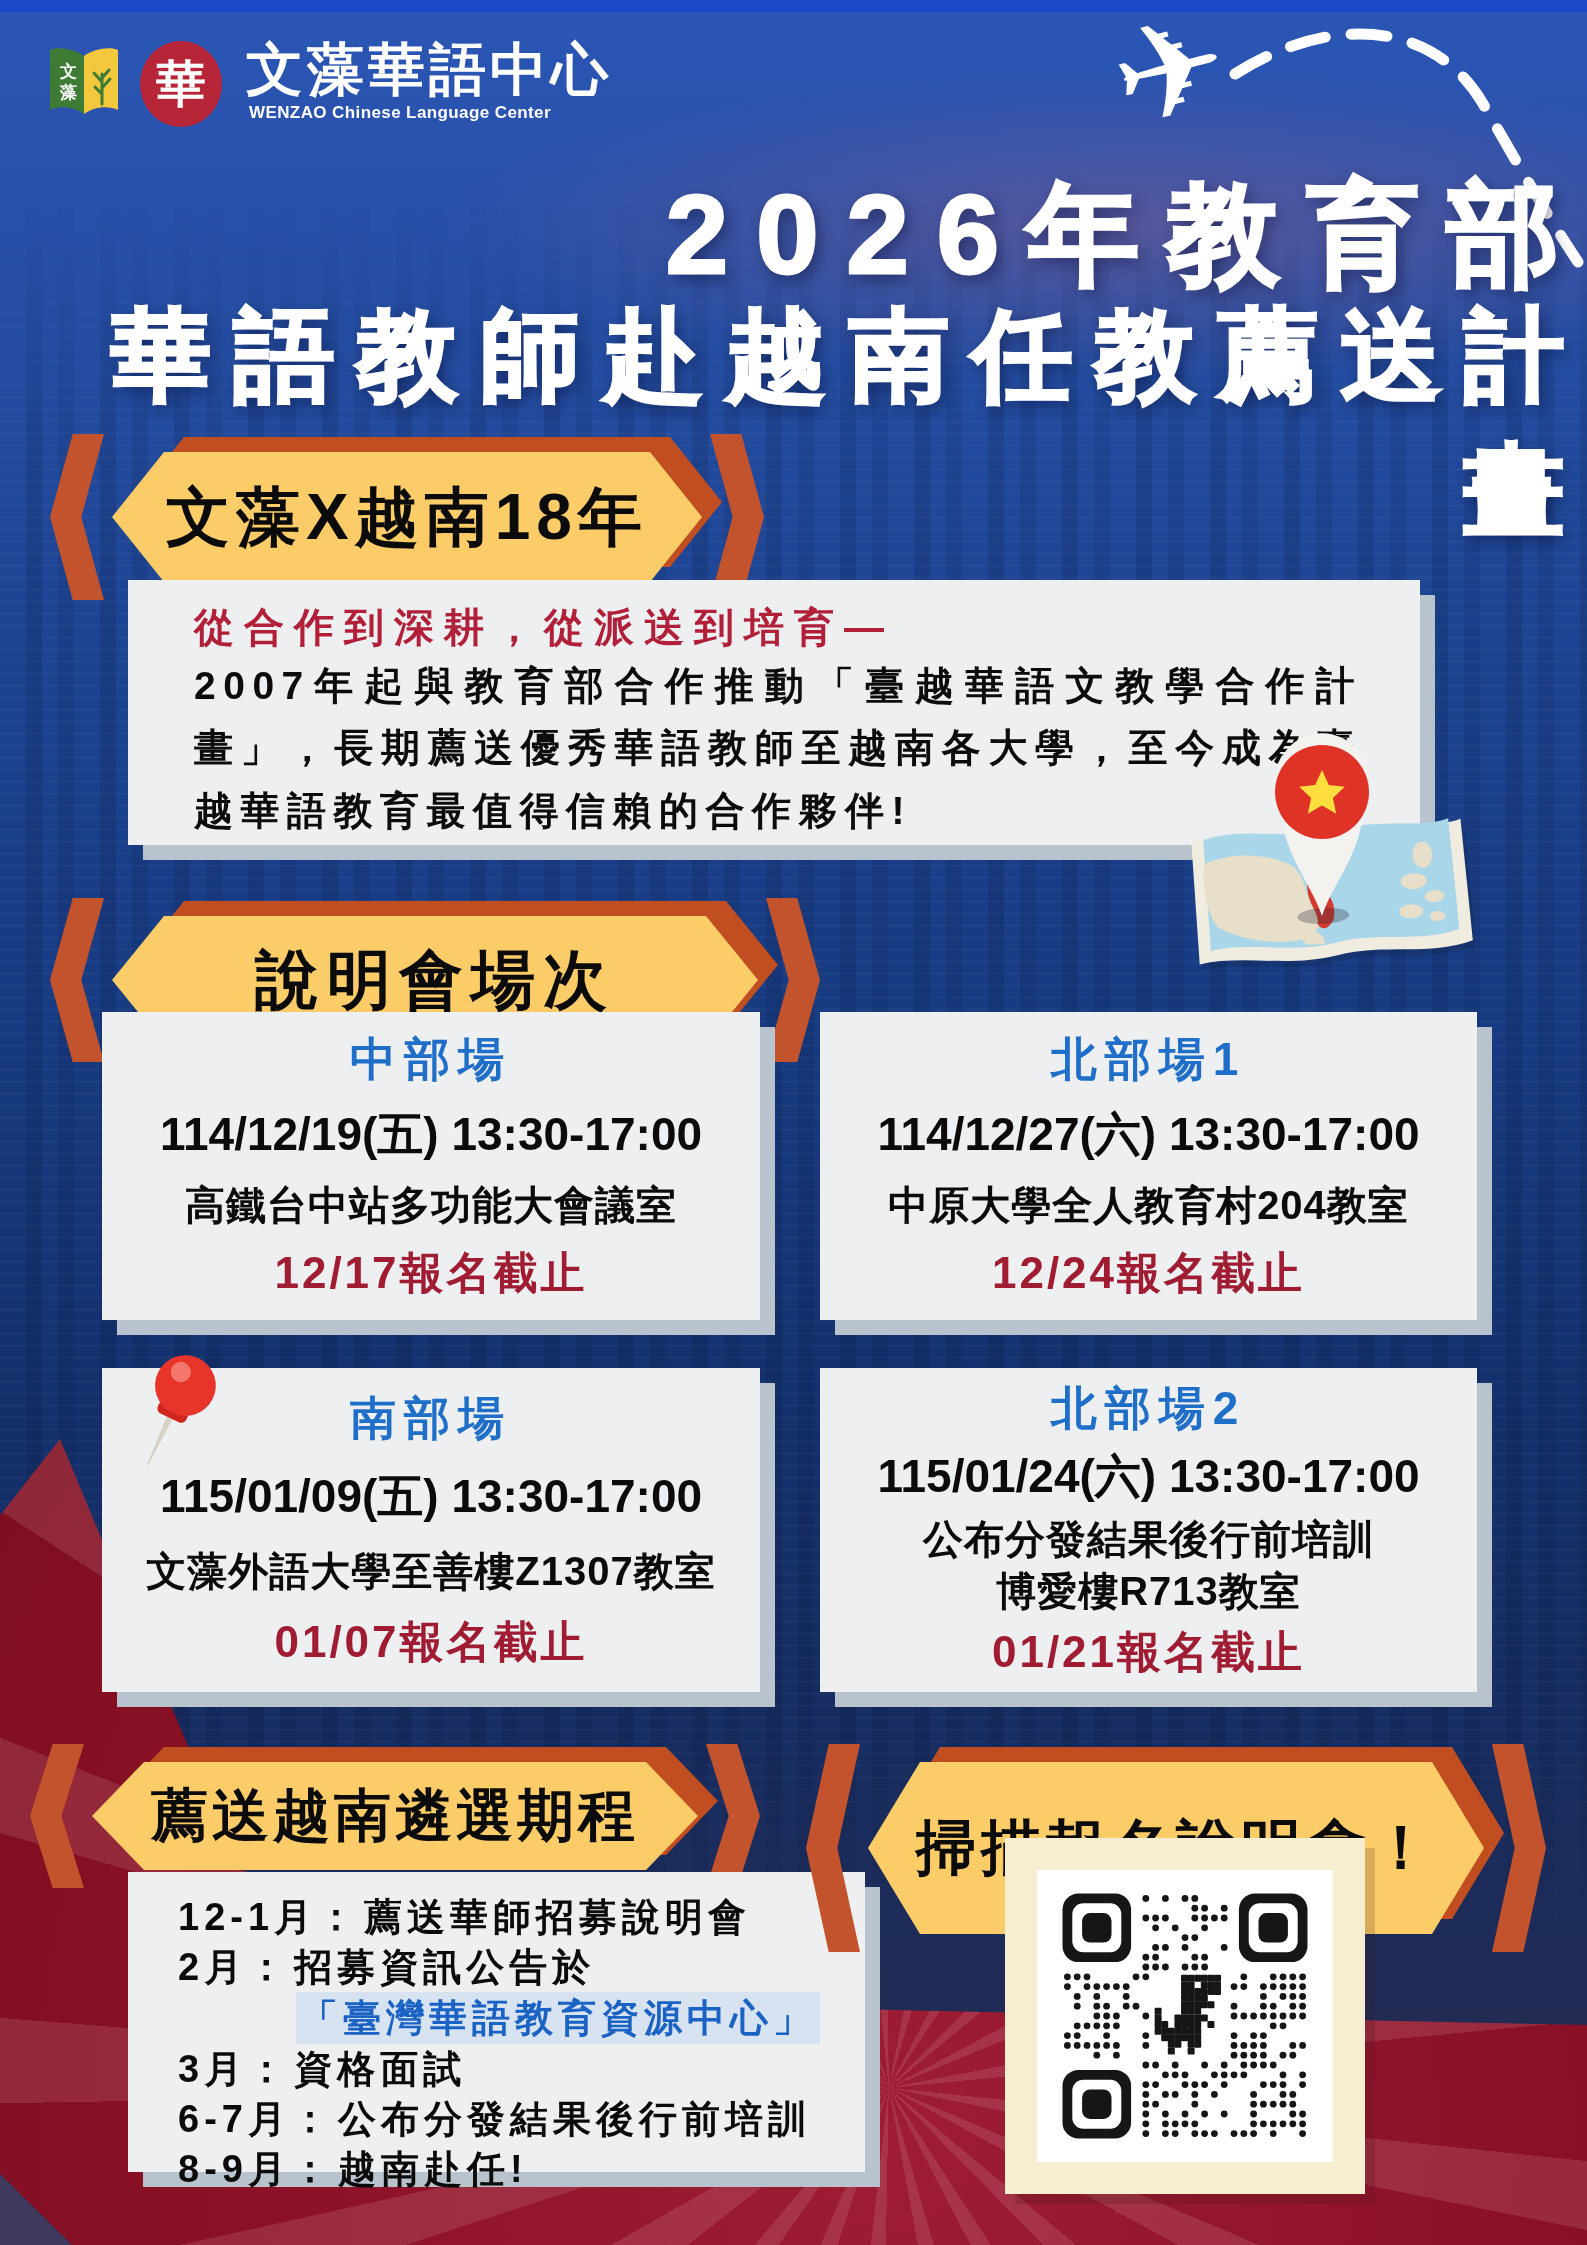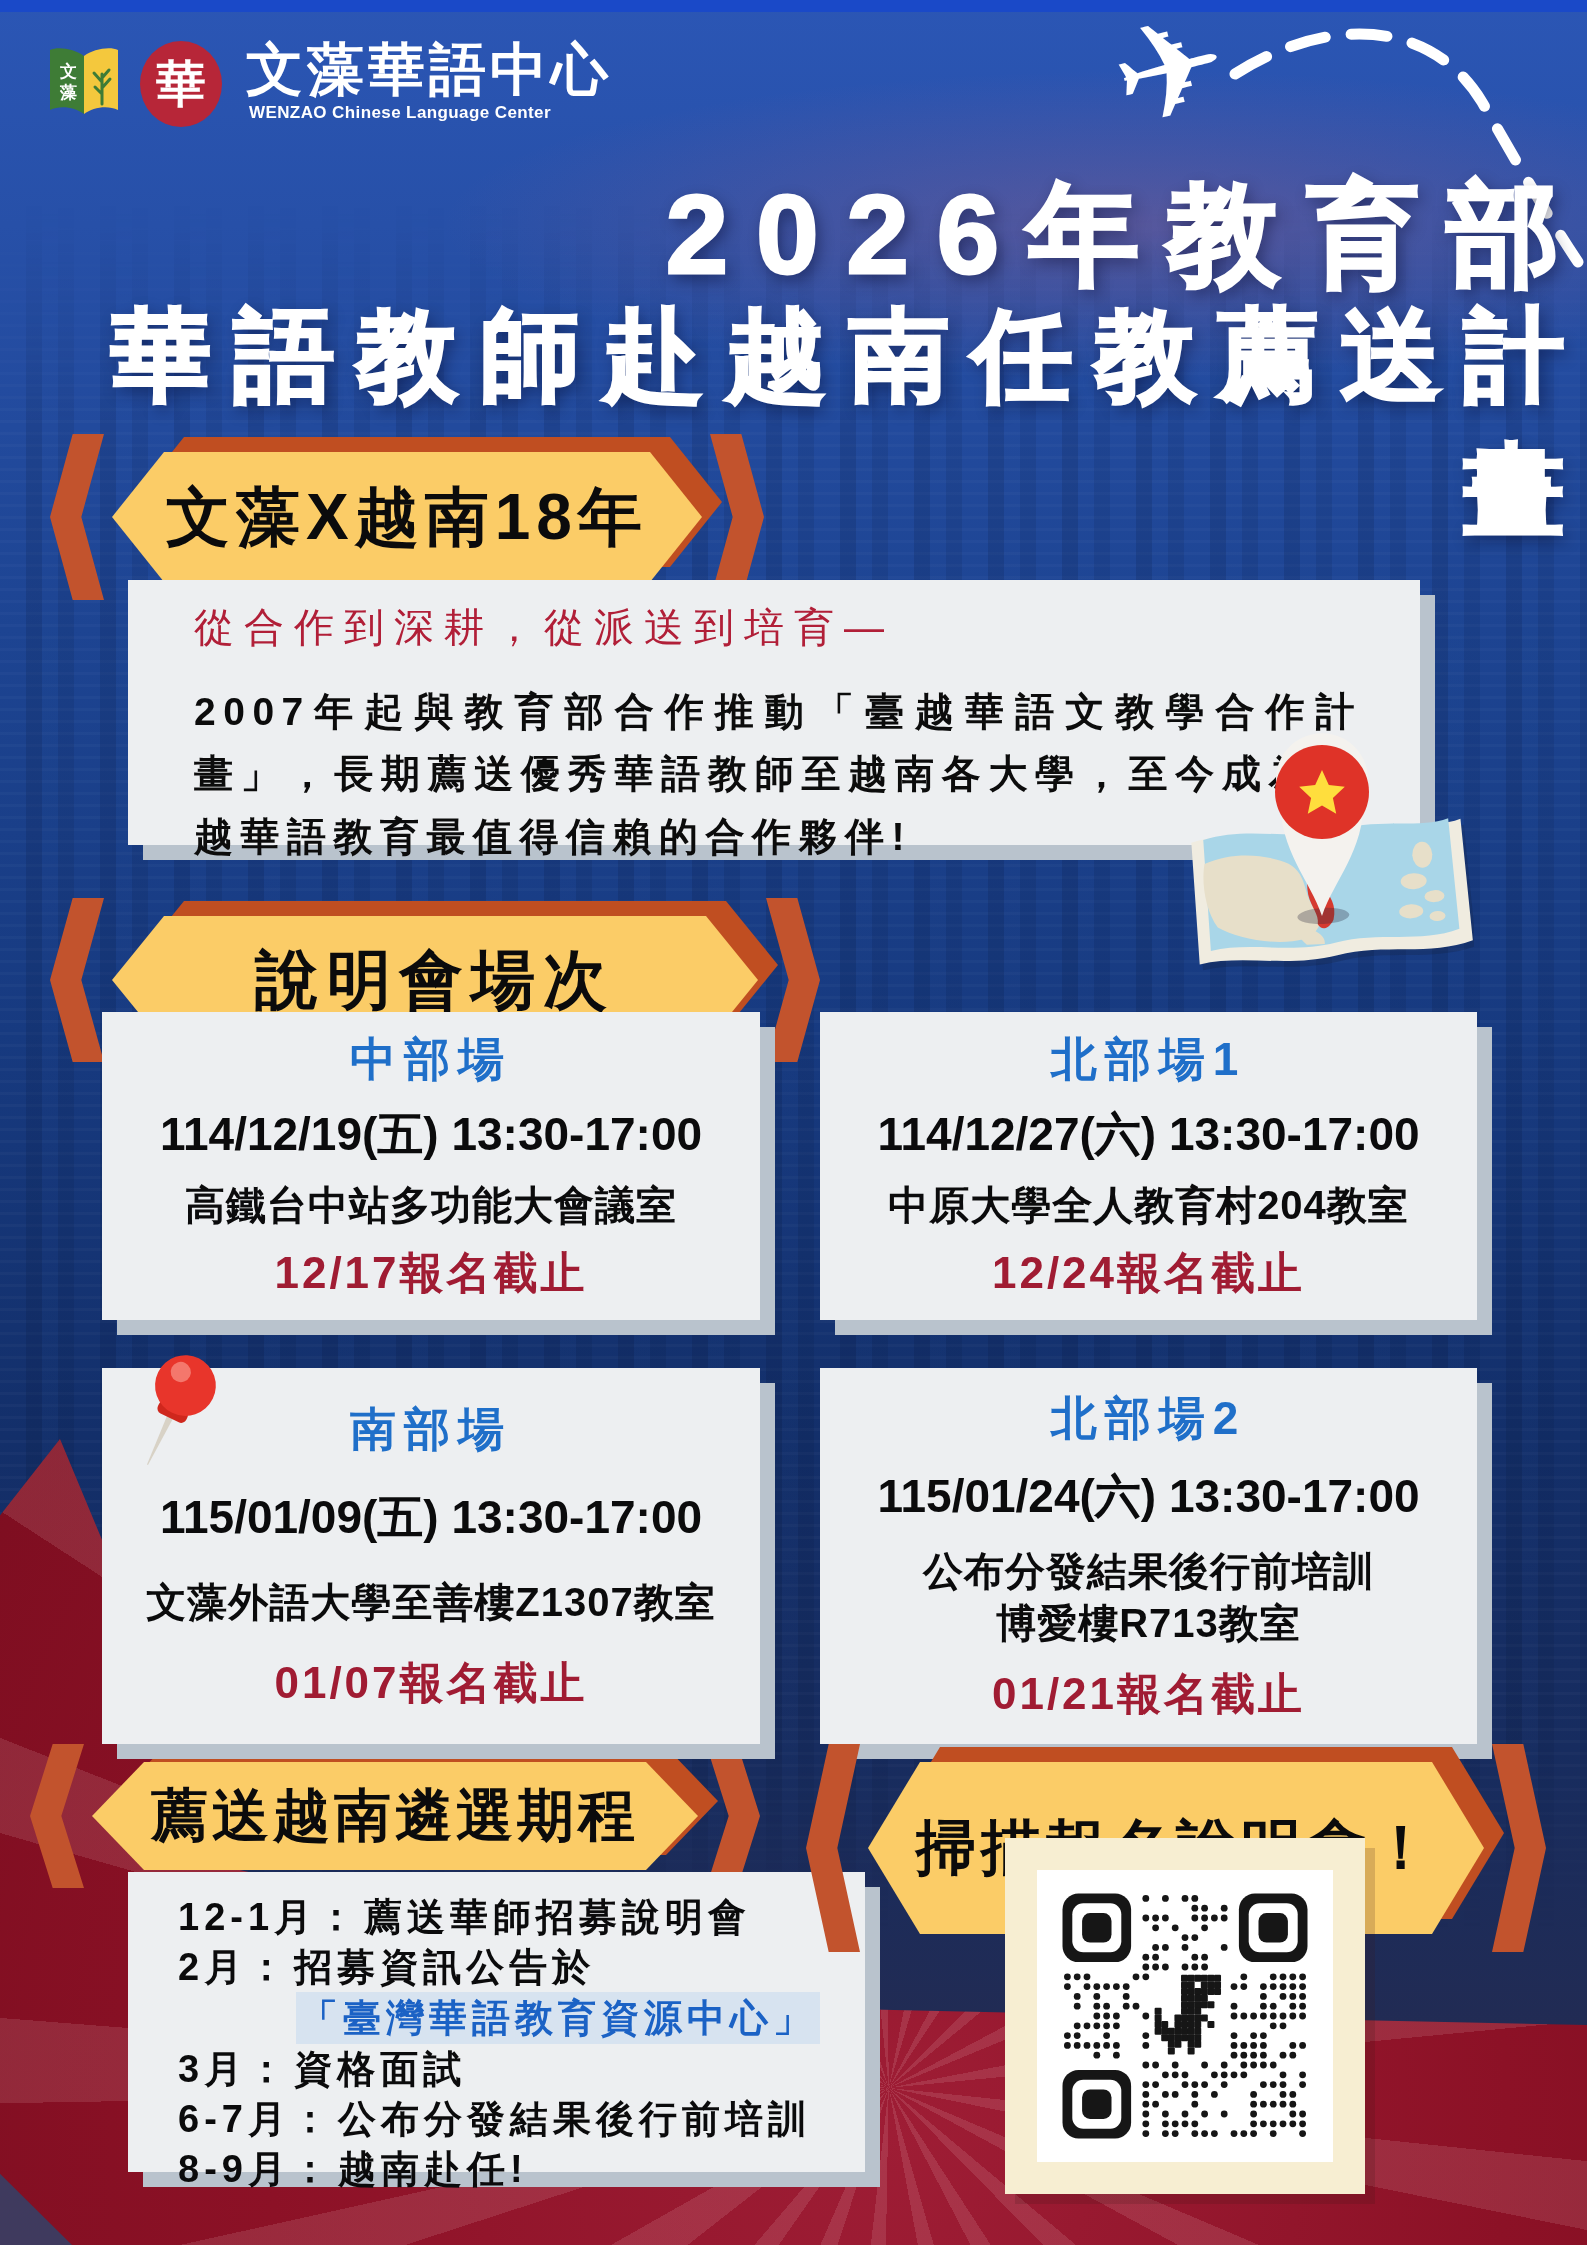--- a/index.html
+++ b/index.html
@@ -57,28 +57,28 @@
   .banner-sessions{left:112px;top:916px;width:646px;height:128px;font-size:64px}
   .banner-sessions .face{letter-spacing:8px}
   .banner-schedule{left:92px;top:1762px;width:606px;height:108px;font-size:57px}
   .banner-schedule .face{letter-spacing:4px}
   .banner-qr{left:868px;top:1762px;width:616px;height:172px;font-size:60px;z-index:2}
   .banner-qr .face{letter-spacing:5px}
 
   
   .box{position:absolute;background:#EDEFF1;box-shadow:15px 15px 0 #B9C3CD}
   .intro-box{left:128px;top:580px;width:1292px;height:265px;padding:20px 58px 0 66px}
-  .intro-highlight{color:#B11F38;font-size:40px;font-weight:400;letter-spacing:10px;margin-bottom:26px}
+  .intro-highlight{color:#B11F38;font-size:40px;font-weight:700;letter-spacing:10px;margin-bottom:0}
   .intro-body{color:#0C0C0C;font-size:39px;font-weight:900;letter-spacing:7.5px;line-height:1.6;text-align:justify}
 
   
   .card{display:flex;flex-direction:column;align-items:center;justify-content:space-evenly;
         text-align:center;padding:4px 12px;z-index:1}
   .card-1,.card-2{top:1012px;height:308px}
-  .card-3,.card-4{top:1368px;height:376px}
+  .card-3,.card-4{top:1368px;height:324px}
   .card-1,.card-3{left:102px;width:658px}
   .card-2,.card-4{left:820px;width:657px}
   .c-title{color:#1F6FC9;font-size:46px;font-weight:900;letter-spacing:8px}
   .c-date{color:#0B0B0C;font-size:46px;font-weight:900;letter-spacing:0;white-space:nowrap}
   .c-loc{color:#0B0B0C;font-size:40px;font-weight:900;letter-spacing:1px;white-space:nowrap;line-height:1.3}
   .c-dead{color:#A01C33;font-size:44px;font-weight:900;letter-spacing:3px}
   .pushpin{position:absolute;left:116px;top:1344px;z-index:5}
 
   
   .tl-box{left:128px;top:1872px;width:737px;height:300px;padding:20px 30px 0 50px}

